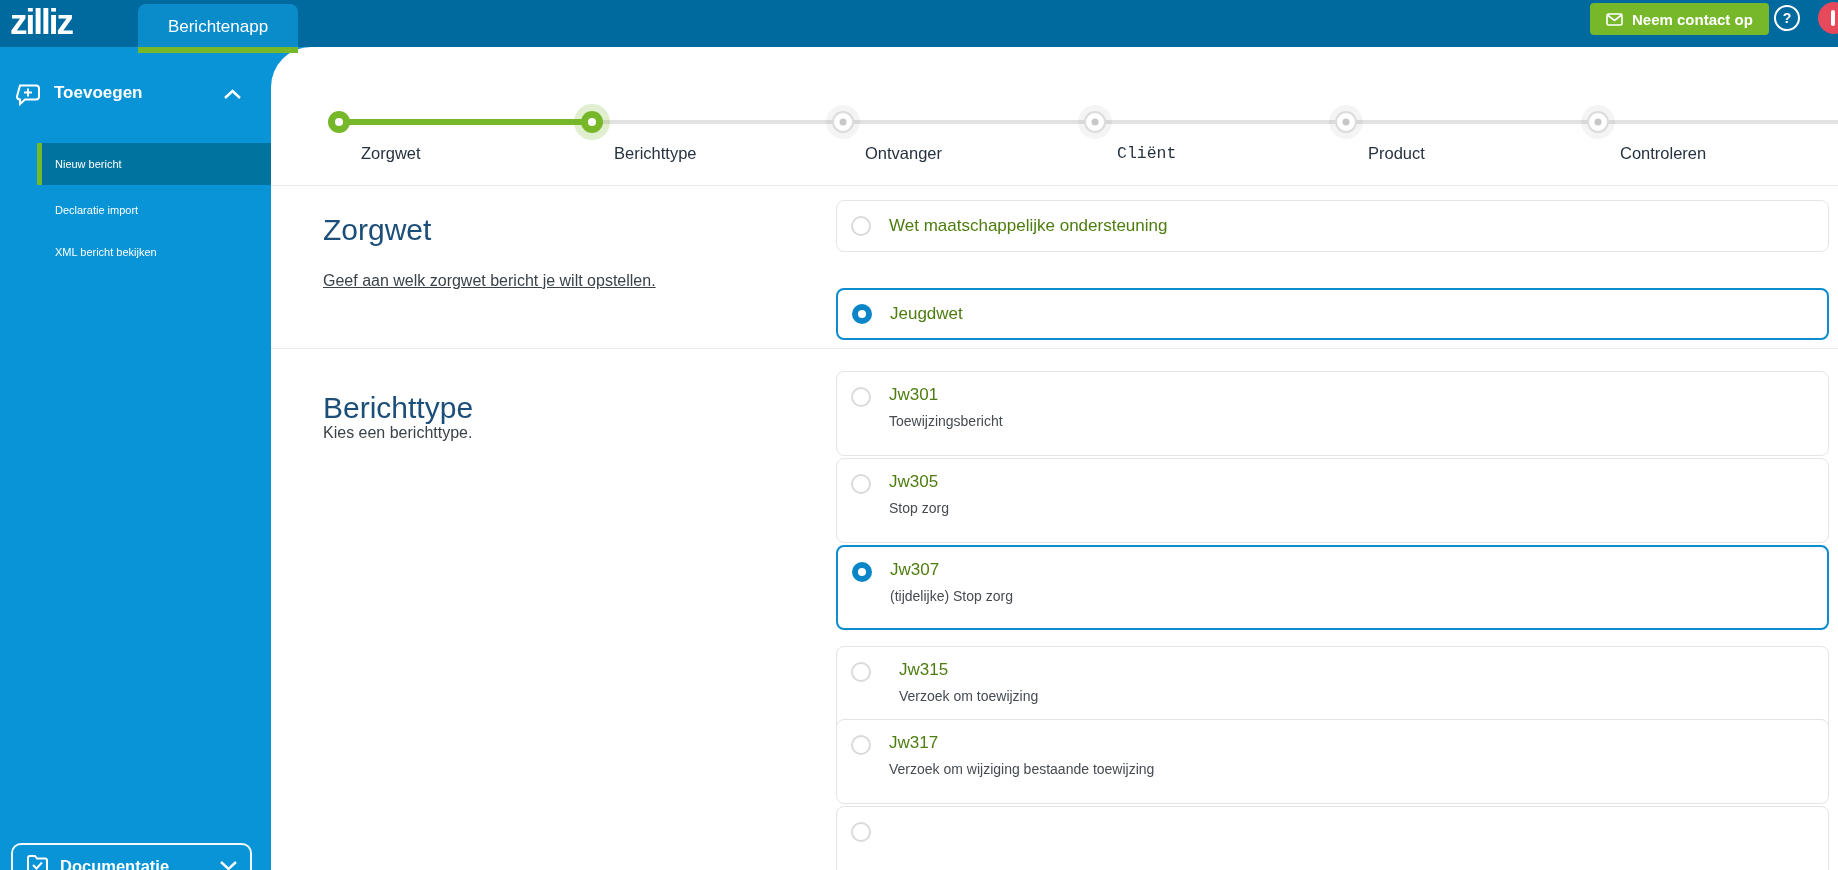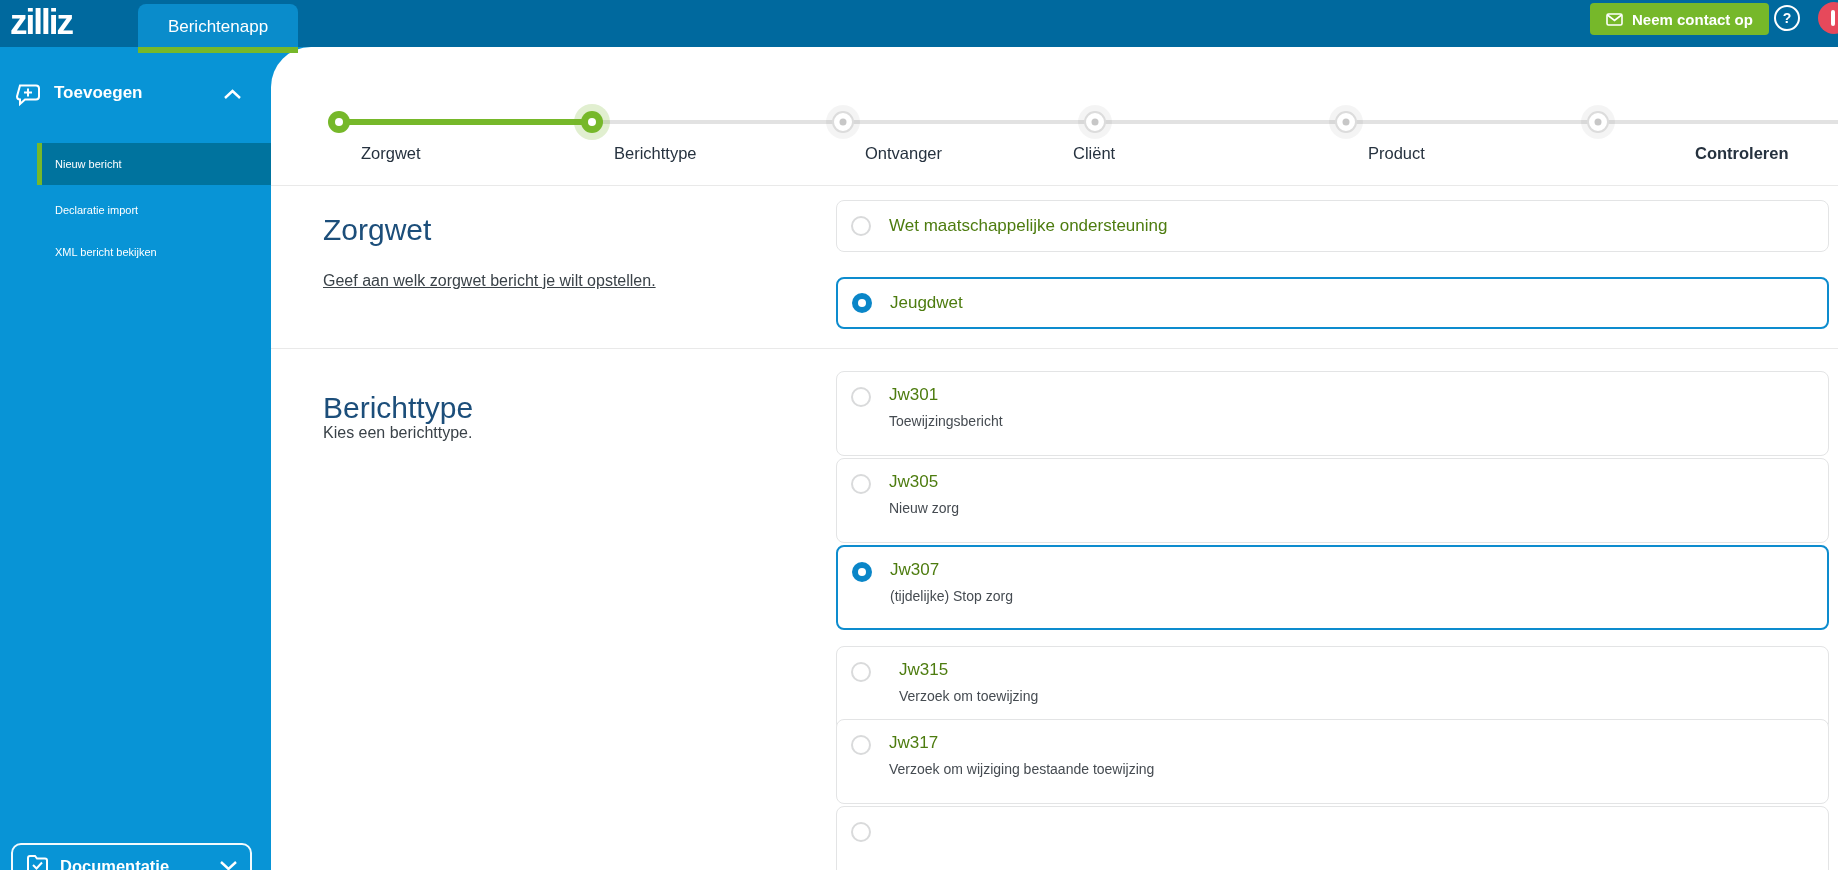--- a/index.html
+++ b/index.html
@@ -122,56 +122,56 @@
     <div class="step-dot completed" style="left:68px;"></div>
     <div class="step-dot current" style="left:321px;"></div>
     <div class="step-dot upcoming" style="left:572px;"></div>
     <div class="step-dot upcoming" style="left:824px;"></div>
     <div class="step-dot upcoming" style="left:1075px;"></div>
     <div class="step-dot upcoming" style="left:1327px;"></div>
 
     <div class="step-label" style="left:90px;">Zorgwet</div>
     <div class="step-label" style="left:343px;">Berichttype</div>
     <div class="step-label" style="left:594px;text-align:center;">Ontvanger</div>
-    <div class="step-label" style="left:802px;">Cliënt</div>
+    <div class="step-label" style="left:846px;font-family:Liberation Mono, monospace;">Cliënt</div>
     <div class="step-label" style="left:1097px;">Product</div>
-    <div class="step-label" style="left:1424px;font-weight:bold;">Controleren</div>
+    <div class="step-label" style="left:1349px;">Controleren</div>
   </div>
 
   <div class="divider" style="top:138px;"></div>
 
   <div class="section-title" style="top:166px;">Zorgwet</div>
   <div class="section-desc" style="top:225px;text-decoration:underline;">Geef aan welk zorgwet bericht je wilt opstellen.</div>
 
   <div class="card single" style="top:153px;">
     <span class="radio"></span>
     <span class="opt-title">Wet maatschappelijke ondersteuning</span>
   </div>
-  <div class="card single sel" style="top:230px;">
+  <div class="card single sel" style="top:241px;">
     <span class="radio sel"></span>
     <span class="opt-title">Jeugdwet</span>
   </div>
 
   <div class="divider" style="top:301px;"></div>
 
   <div class="section-title" style="top:344px;">Berichttype</div>
   <div class="section-desc" style="top:377px;">Kies een berichttype.</div>
 
   <div class="card double" style="top:324px;">
     <span class="radio"></span>
     <span class="col">
       <span class="opt-title">Jw301</span>
       <span class="opt-sub">Toewijzingsbericht</span>
     </span>
   </div>
   <div class="card double" style="top:411px;">
     <span class="radio"></span>
     <span class="col">
       <span class="opt-title">Jw305</span>
-      <span class="opt-sub">Nieuw zorg</span>
+      <span class="opt-sub">Stop zorg</span>
     </span>
   </div>
   <div class="card double sel" style="top:498px;">
     <span class="radio sel"></span>
     <span class="col">
       <span class="opt-title">Jw307</span>
       <span class="opt-sub">(tijdelijke) Stop zorg</span>
     </span>
   </div>
   <div class="card double" style="top:599px;gap:28px;">

